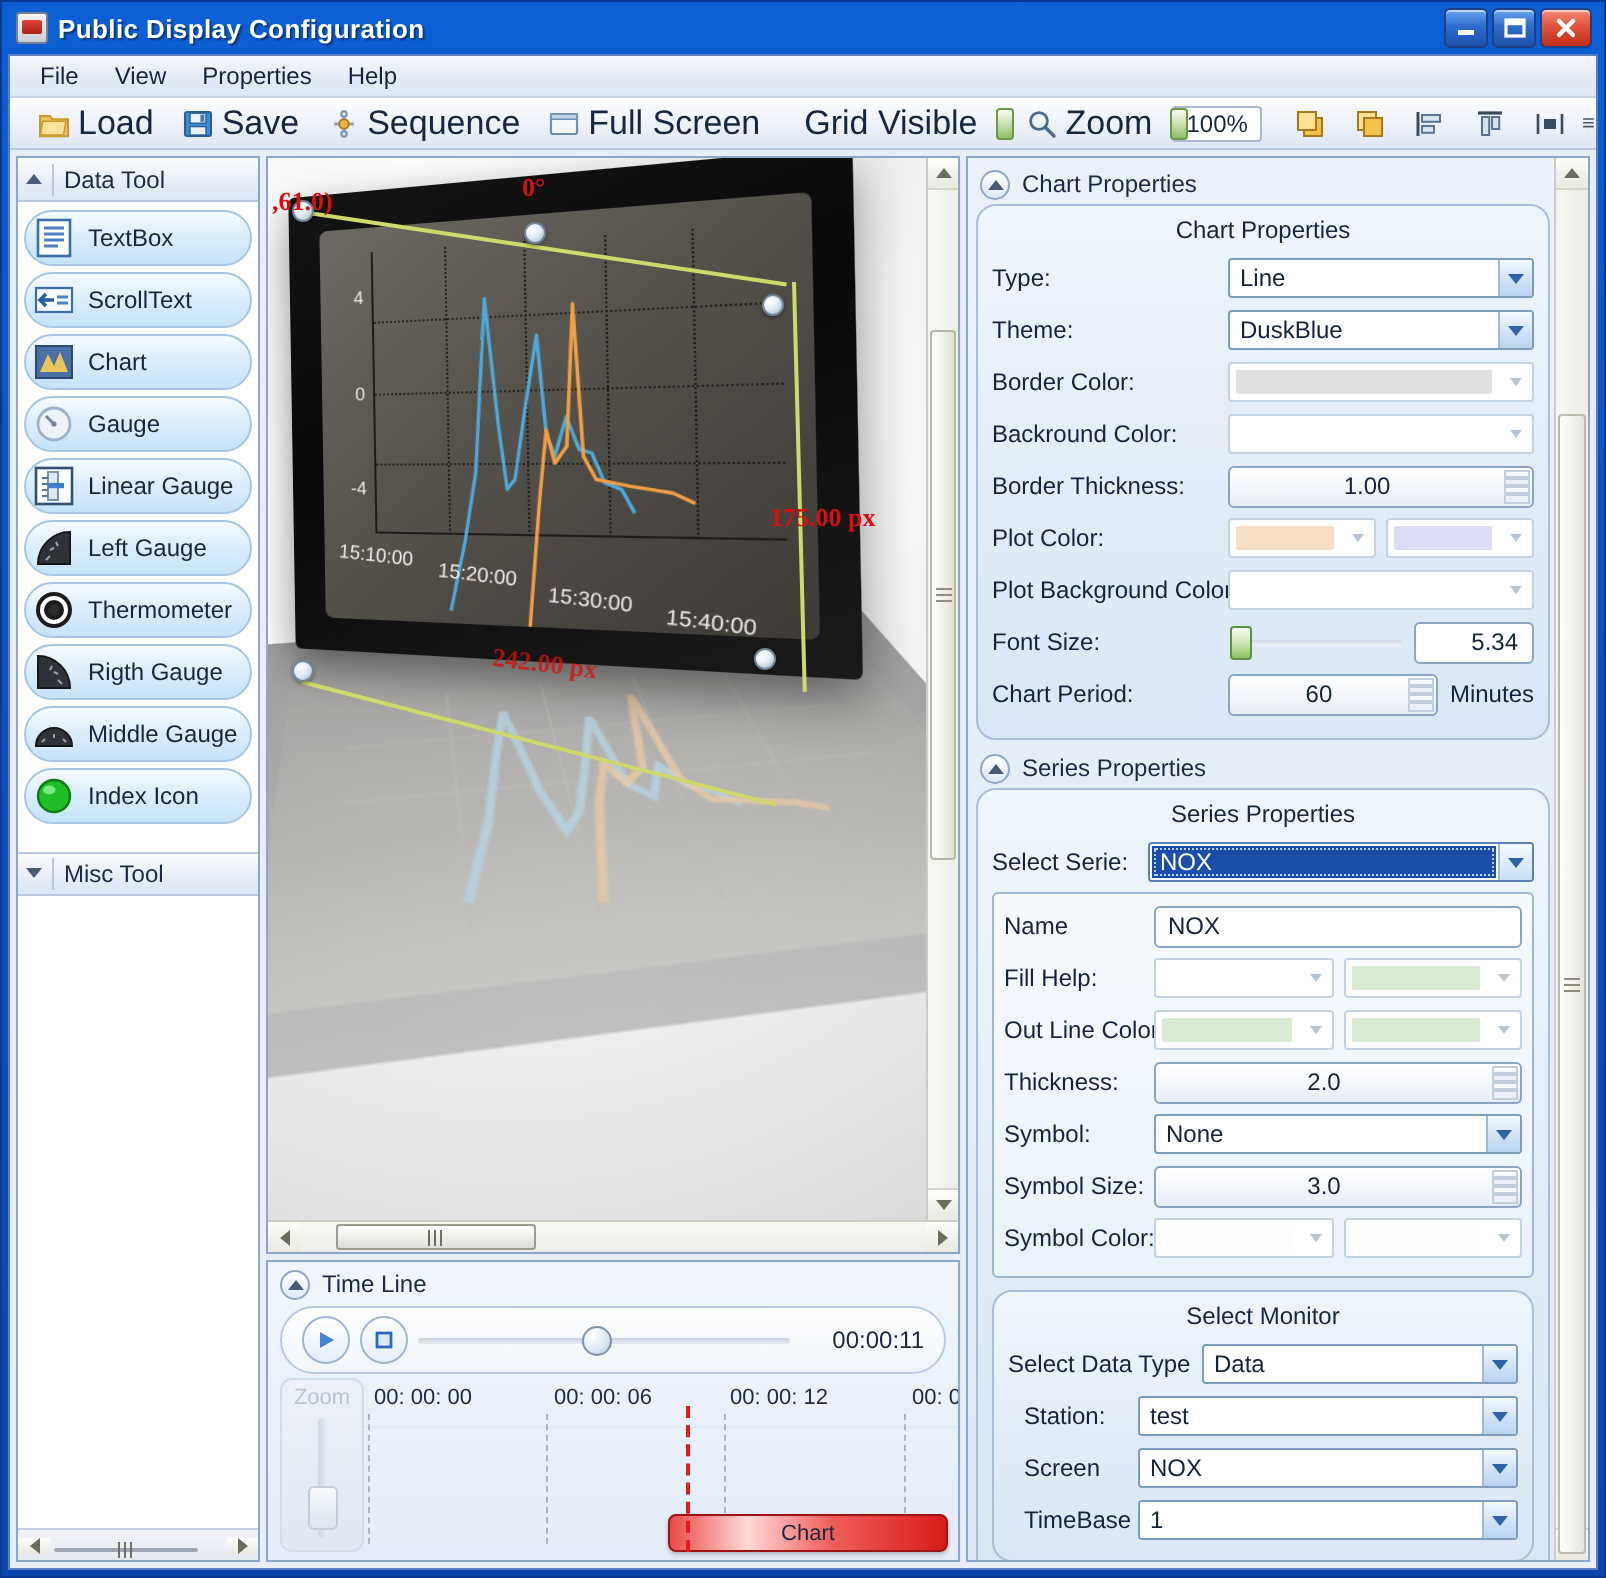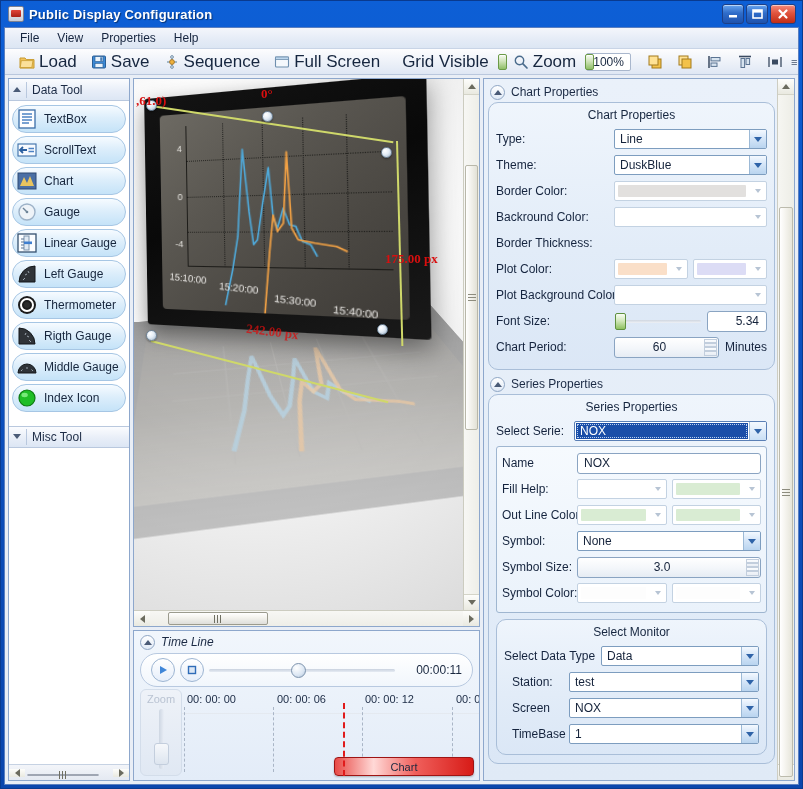--- a/index.html
+++ b/index.html
@@ -327,21 +327,21 @@
 
   
   #timeline-panel {
     height: 151px; flex: 0 0 151px;
     background: linear-gradient(180deg,#f1f6fc 0%,#e3ecf8 100%);
     border: 1px solid #8da7cc;
     display:flex; flex-direction:column; overflow:hidden;
   }
   #tl-head {
     height:22px; flex:0 0 22px; display:flex; align-items:center; gap:6px;
-    padding-left:6px; font-size:12px; color:#1b2a44;font-style:italic;
+    padding-left:6px; font-size:12px; color:#1b2a44;
   }
   .round-toggle {
     width:15px;height:15px;border-radius:50%;
     border:1px solid #8fa6c4;
     background: linear-gradient(180deg,#ffffff,#dfe9f6);
     display:flex;align-items:center;justify-content:center;
     cursor:pointer;
   }
   #tl-transport {
     margin: 0 6px; height:34px; flex:0 0 34px;
@@ -1057,20 +1057,33 @@
                   <div class="swatch" style="background: rgb(255, 255, 255);"></div>
                   <div class="arrow-box">
                       <div class="chev-lite"></div>
                     </div>
                 </div>
               </div>
             </div>
 
             <div class="row">
               <div class="lab" style="width:118px">Border Thickness:</div>
+              <div class="ctl">
+                <div class="spin">
+                  <div class="val">1.00</div>
+                  <div class="spin-btns">
+                    <div>
+                        <div class="mini-up"></div>
+                      </div>
+                    <div>
+                        <div class="mini-dn"></div>
+                      </div>
+                  </div>
+                </div>
+              </div>
             </div>
 
             <div class="row">
               <div class="lab" style="width:118px">Plot Color:</div>
               <div class="dual">
                 <div class="colorbox">
                   <div class="swatch" style="background: rgb(250, 223, 200);"></div>
                   <div class="arrow-box">
                       <div class="chev-lite"></div>
                     </div>
@@ -1181,20 +1194,36 @@
                   </div>
                   <div class="colorbox">
                     <div class="swatch" style="background: rgb(217, 236, 211);"></div>
                     <div class="arrow-box">
                         <div class="chev-lite"></div>
                       </div>
                   </div>
                 </div>
               </div>
 
+              <div class="row">
+                <div class="lab" style="width:75px">Thickness:</div>
+                <div class="ctl">
+                  <div class="spin">
+                    <div class="val">2.0</div>
+                    <div class="spin-btns">
+                      <div>
+                          <div class="mini-up"></div>
+                        </div>
+                      <div>
+                          <div class="mini-dn"></div>
+                        </div>
+                    </div>
+                  </div>
+                </div>
+              </div>
 
               <div class="row">
                 <div class="lab" style="width:75px">Symbol:</div>
                 <div class="ctl">
                   <div class="combo">
                     <span>None</span>
                     <div class="arrow-box">
                         <div class="chev"></div>
                       </div>
                   </div>

